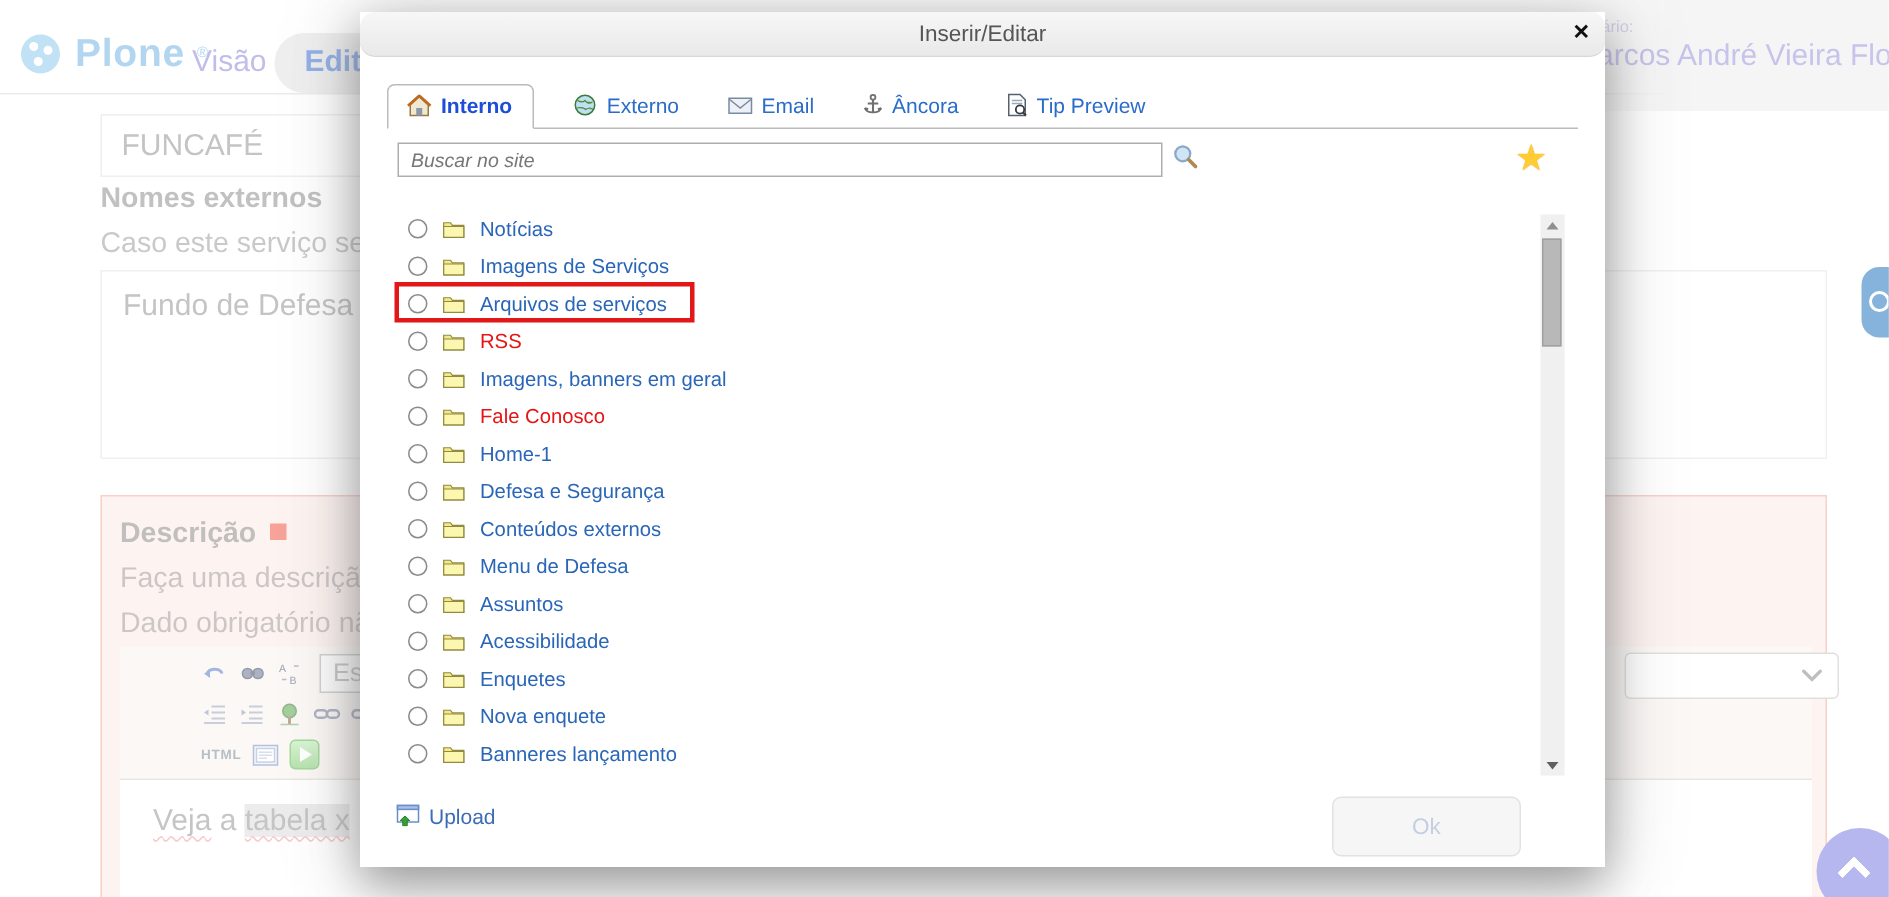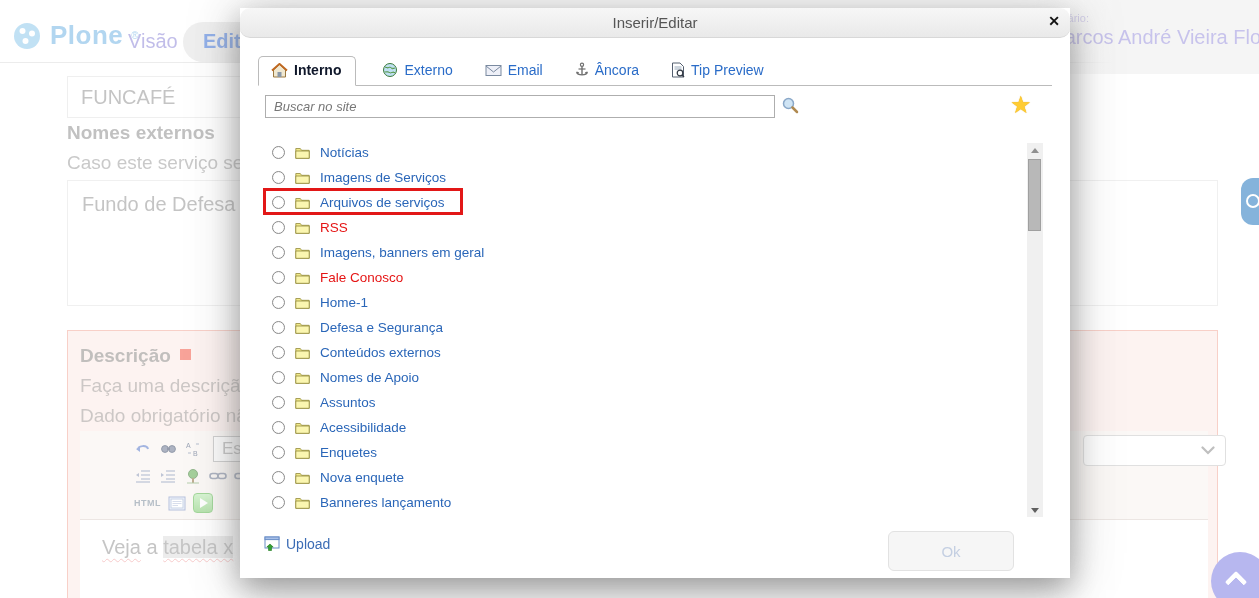--- a/index.html
+++ b/index.html
@@ -85,21 +85,21 @@
   .modal-title { font-size:15px; color:#555; }
   .modal-close { position:absolute; right:10px; top:6px; font-size:14px; font-weight:bold; color:#111;
                  cursor:pointer; line-height:1; }
 
   .tabs { position:absolute; left:18px; top:50px; width:794px; height:28px;
           border-bottom:1px solid #bbb; display:flex; align-items:flex-end; }
   .tab { display:flex; align-items:center; gap:6px; font-size:14px; color:#2a6cc8;
          padding:5px 0 7px 0; margin-right:32px; cursor:pointer; }
   .tab.active { background:#fff; border:1px solid #bbb; border-bottom:1px solid #fff;
                 border-radius:5px 5px 0 0; padding:5px 14px 7px 12px; margin-right:26px;
-                font-weight:bold; color:#0f172a; margin-bottom:-1px;align-items:flex-end; }
+                font-weight:bold; color:#1d4ed8; margin-bottom:-1px;align-items:flex-end; }
 
   .search-row { position:absolute; left:25px; top:87px; display:flex; align-items:center; }
   .search-input { width:510px; height:23px; border:1px solid #aeaeae; font-size:13px; font-style:italic;
                   color:#404040; padding:0 8px; font-family:"Liberation Sans", sans-serif; }
   .search-input::placeholder { color:#777; font-style:italic; }
   .search-btn { margin-left:6px; cursor:pointer; }
   .fav-star { position:absolute; left:745px; top:-4px; font-size:24px; color:#fc3;
               text-shadow:0 0 1px #d99a00; cursor:pointer; }
 
   .breadcrumb { position:absolute; left:18px; top:112px; width:785px; height:20px; background:#ececec;
@@ -442,21 +442,21 @@
         <span class="flabel">Conteúdos externos</span>
 
       </div>
 
       <div class="frow c-blue">
         <span class="radio"></span>
         <svg width="15" height="12" viewBox="0 0 15 12">
           <path d="M0.8 1.5 h4.5 l1.3 1.8 h7.6 v8 H0.8 Z" fill="#f2ea8a" stroke="#938a3e" stroke-width="0.8"></path>
           <path d="M0.8 4 h13.4 v7.3 H0.8 Z" fill="#fbf6b0" stroke="#938a3e" stroke-width="0.8"></path>
         </svg>
-        <span class="flabel">Nomes de Apoio</span>
+        <span class="flabel">Menu de Defesa</span>
 
       </div>
 
       <div class="frow c-blue">
         <span class="radio"></span>
         <svg width="15" height="12" viewBox="0 0 15 12">
           <path d="M0.8 1.5 h4.5 l1.3 1.8 h7.6 v8 H0.8 Z" fill="#f2ea8a" stroke="#938a3e" stroke-width="0.8"></path>
           <path d="M0.8 4 h13.4 v7.3 H0.8 Z" fill="#fbf6b0" stroke="#938a3e" stroke-width="0.8"></path>
         </svg>
         <span class="flabel">Assuntos</span>

